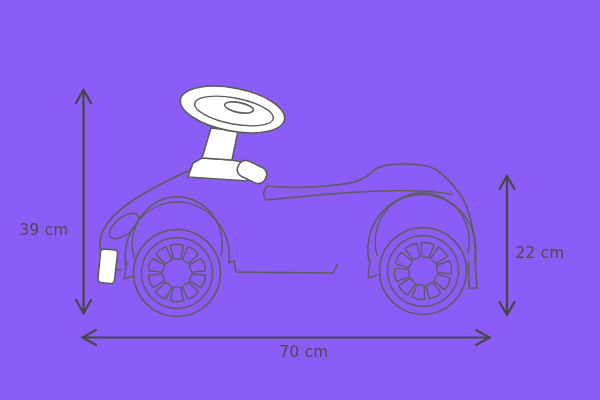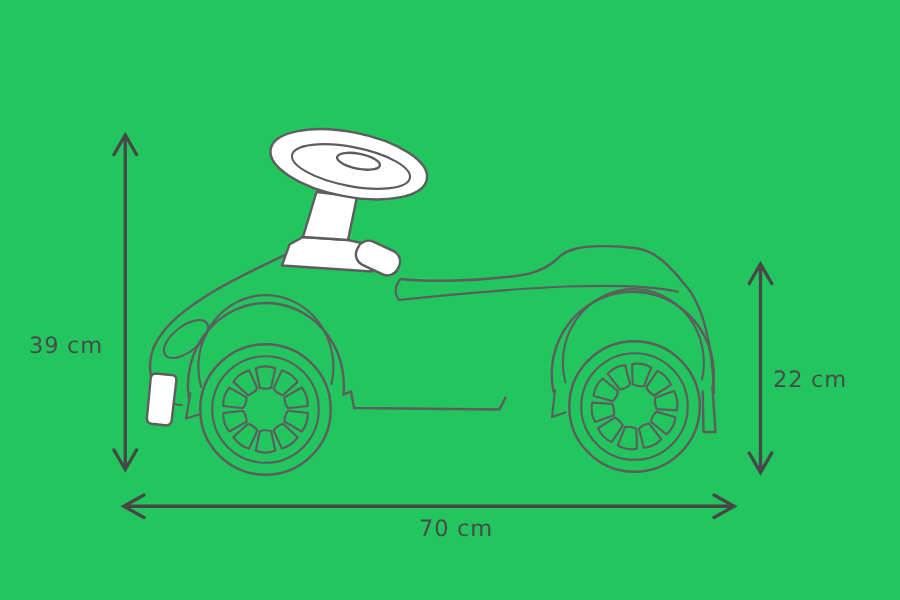--- a/index.html
+++ b/index.html
@@ -1,20 +1,20 @@
 <!DOCTYPE html>
 <html><head>
 <meta charset="utf-8">
 <style>
   html, body { margin: 0; padding: 0; background: #ffffff; }
   .stage {
     position: relative;
     width: 600px;
     height: 400px;
-    background: #22c55e;
+    background: #8b5cf6;
     overflow: hidden;
     font-family: "DejaVu Sans", sans-serif;
   }
   svg { display: block; }
   .car-line      { fill: none; stroke: #5d5d5d; stroke-width: 1.6; stroke-linecap: round; stroke-linejoin: round; }
   .car-line-thin { fill: none; stroke: #5d5d5d; stroke-width: 1.4; stroke-linecap: round; stroke-linejoin: round; }
   .car-fill      { fill: #ffffff; stroke: #5d5d5d; stroke-width: 1.6; stroke-linecap: round; stroke-linejoin: round; }
   .dim-line      { fill: none; stroke: #474747; stroke-width: 2.2; stroke-linecap: round; stroke-linejoin: miter; }
   .dim-label     { fill: #4a4a4a; font-size: 15px; letter-spacing: 0.5px; }
 </style>

